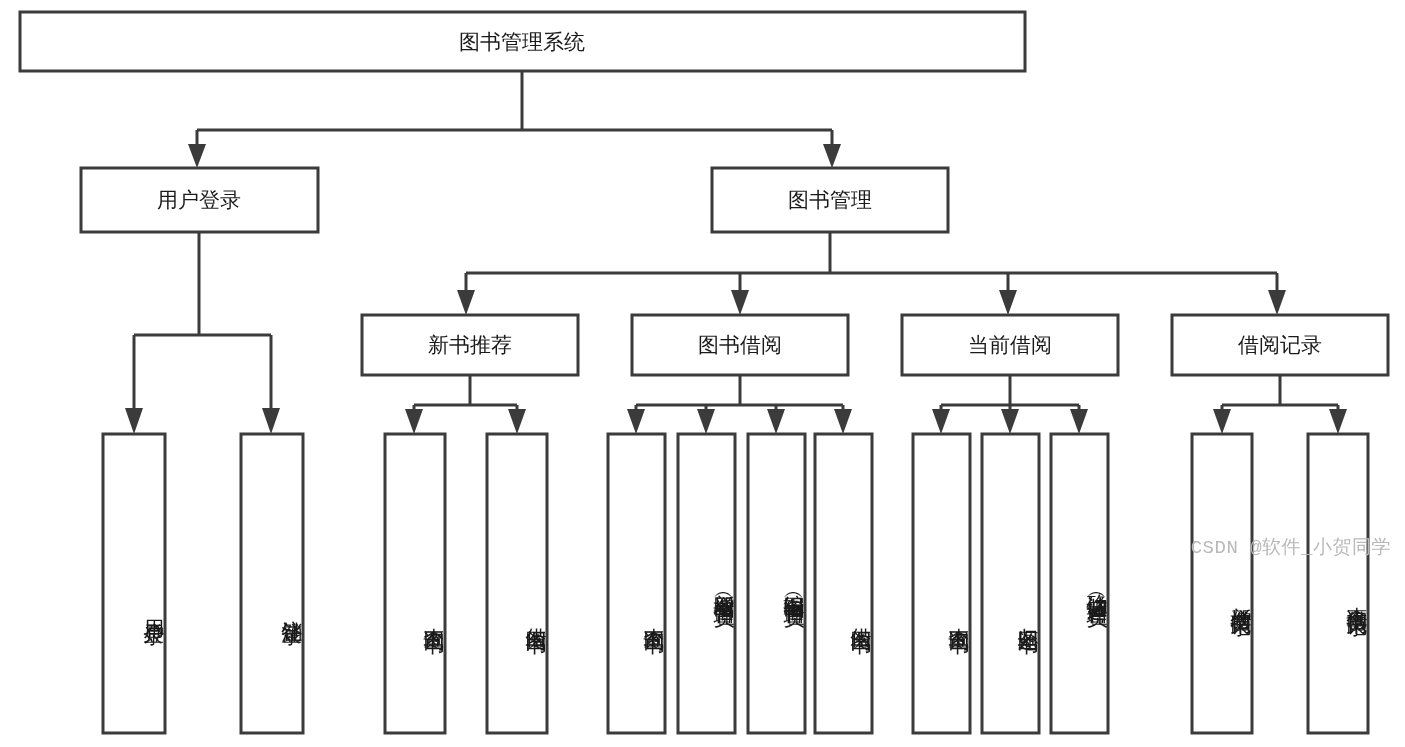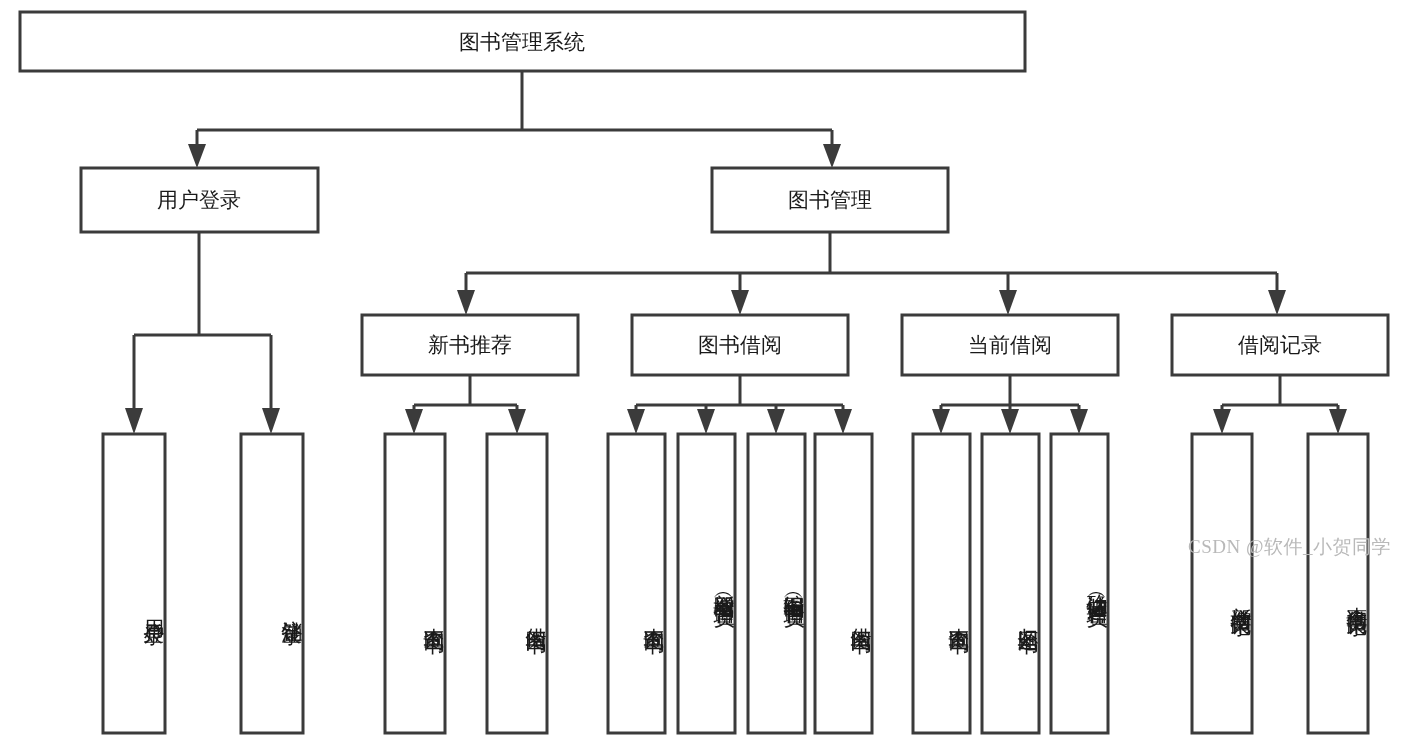--- a/index.html
+++ b/index.html
@@ -69,21 +69,21 @@
     height: 100%;
     display: flex;
     align-items: flex-start;
     justify-content: center;
     white-space: nowrap;
   }
   .watermark {
     position: absolute;
     right: 14px;
     bottom: 6px;
-    font-family: Liberation Serif, serif;
+    font-family: Liberation Mono, monospace;
     font-size: 19px;
     color: #b9b9b9;
     letter-spacing: 0.5px;
     user-select: none;
     pointer-events: none;
     white-space: nowrap;
     text-align: center;
   }
 </style>
 </head>

